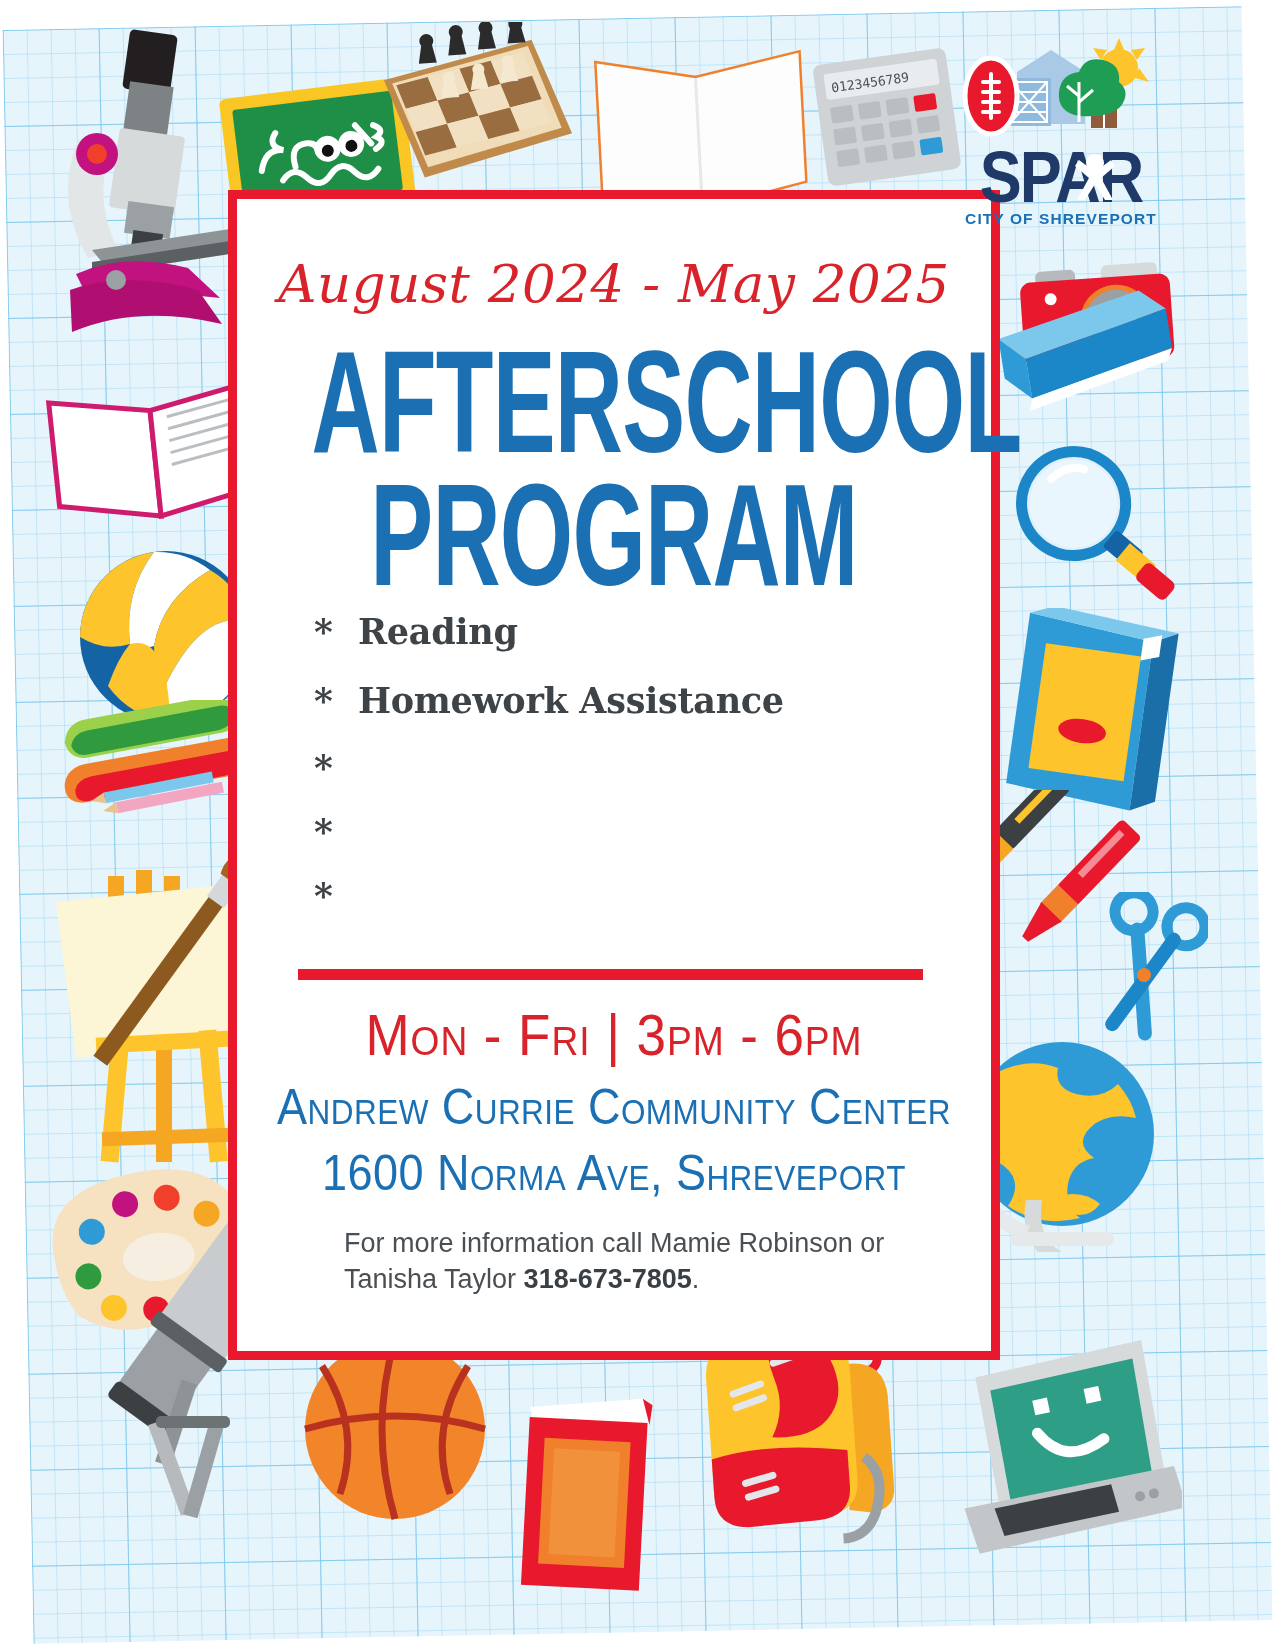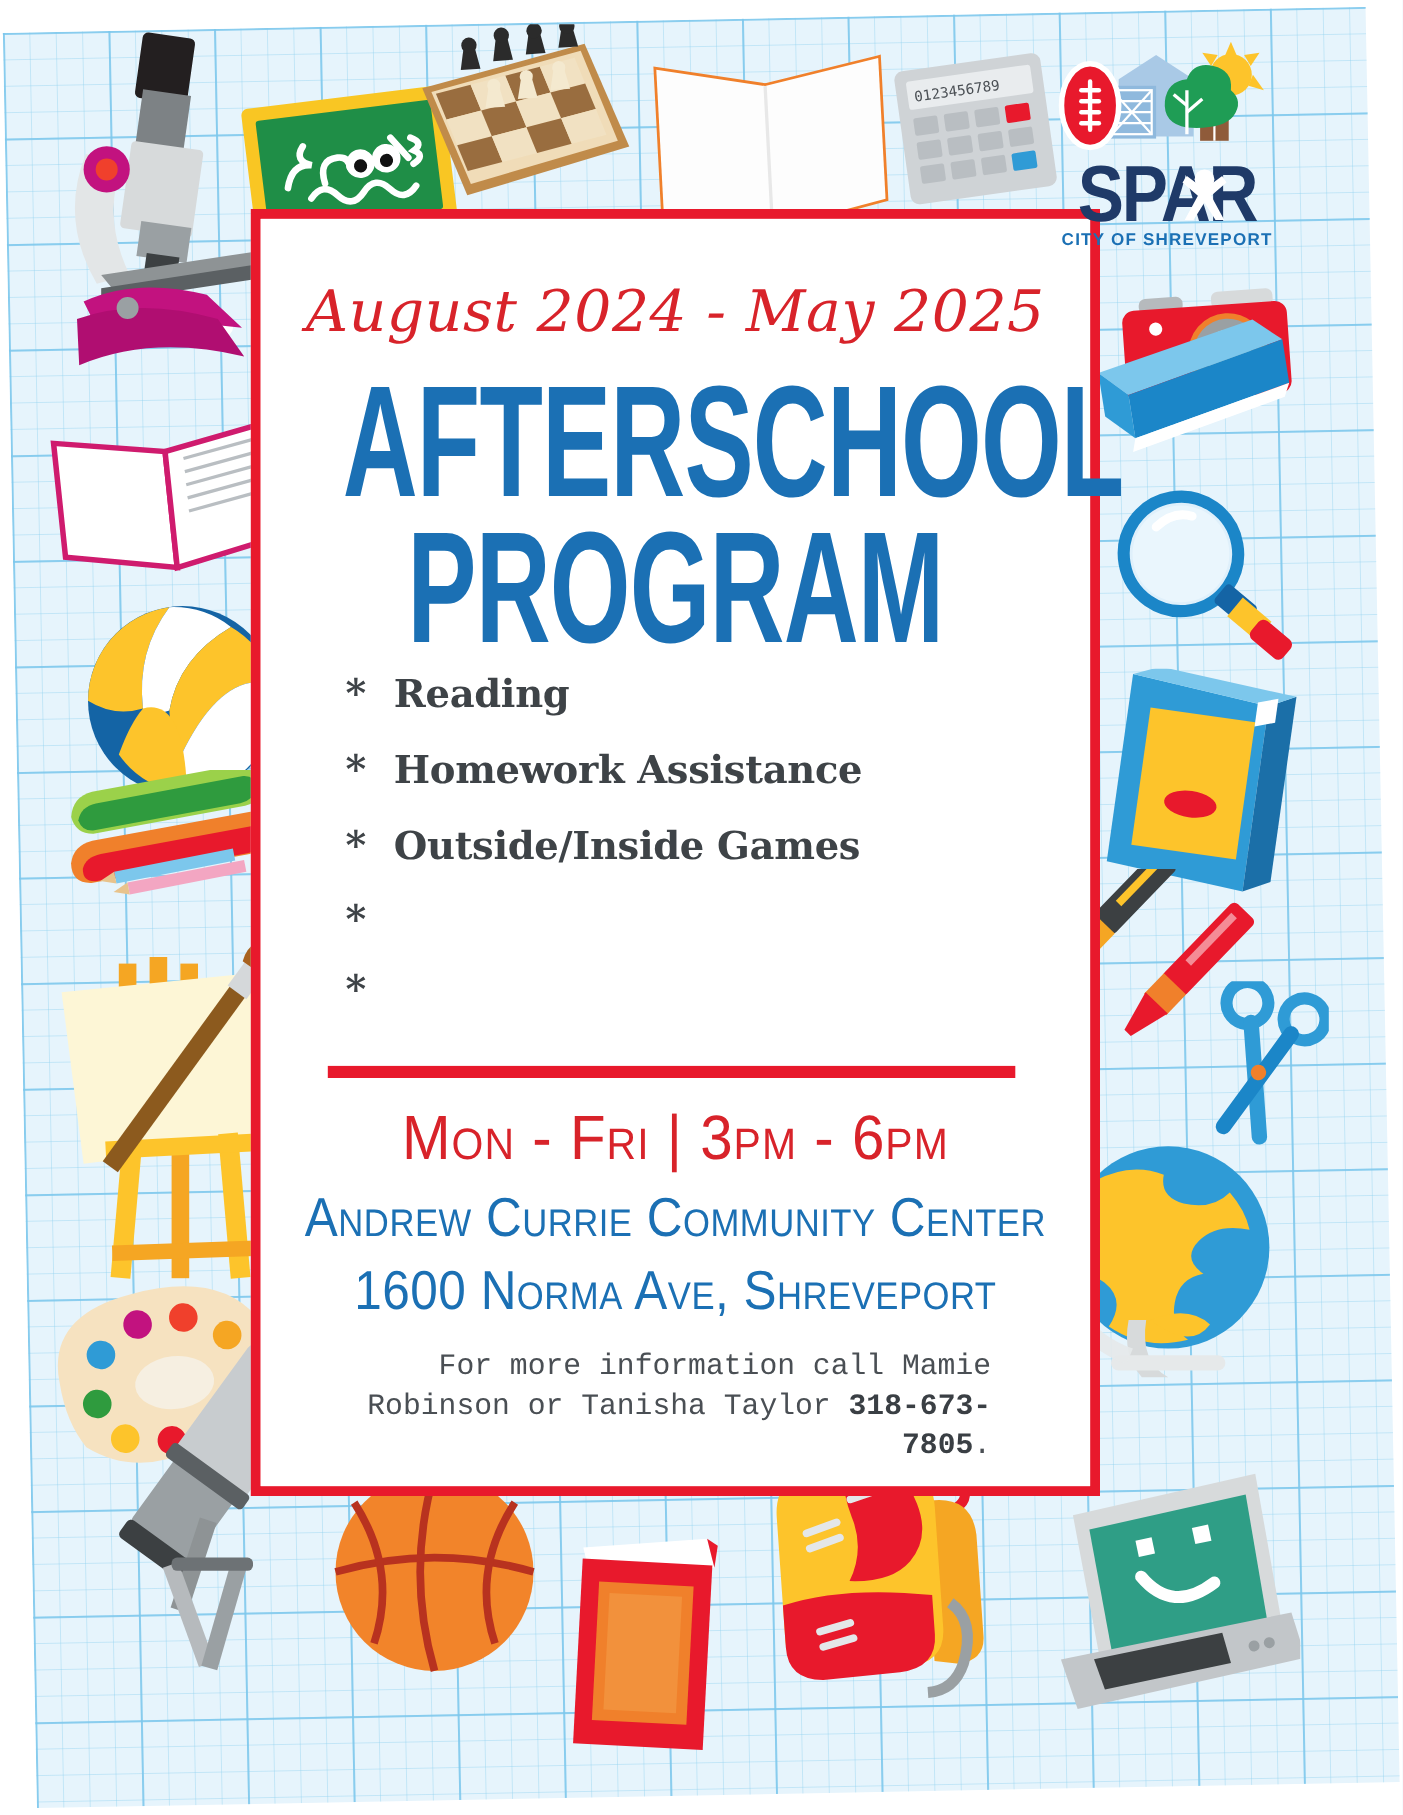--- a/index.html
+++ b/index.html
@@ -72,23 +72,23 @@
   .where1,.where2{
     position:absolute;left:0;width:100%;text-align:center;
     color:#1b70b4;font-size:50px;font-family:"Liberation Sans",sans-serif;
     font-weight:400;font-variant:small-caps;letter-spacing:.5px;
     transform:scaleX(.90);
   }
   .where1{top:882px;}
   .where2{top:948px;}
 
   .contact{
-    position:absolute;top:1030px;left:95px;width:570px;text-align:right;
+    position:absolute;top:1030px;left:108px;width:570px;text-align:left;
     color:#4a4f54;font-size:27px;line-height:1.33;
-    font-family:Liberation Mono, monospace;
+    font-family:Liberation Sans, sans-serif;
   }
   .contact .phone{font-weight:700;color:#3a3f44;}
 
   
   .spar{position:absolute;left:955px;top:38px;width:212px;height:195px;z-index:70;}
   .spar-text{
     position:absolute;left:0;top:108px;width:212px;text-align:center;
     font-family:"Liberation Sans",sans-serif;font-weight:700;
     font-size:63px;color:#1f3a68;letter-spacing:-2px;line-height:1;
     transform:scaleY(1.15);
@@ -453,21 +453,20 @@
       <div class="bullet">
         <span class="star">*</span>
         <span class="txt">Reading</span>
       </div>
       <div class="bullet">
         <span class="star">*</span>
         <span class="txt">Homework Assistance</span>
       </div>
       <div class="bullet">
         <span class="star">*</span>
-        <span class="txt">Outside/Inside Games</span>
       </div>
       <div class="bullet">
         <span class="star">*</span>
       </div>
       <div class="bullet">
         <span class="star">*</span>
       </div>
     </div>
 
     <div class="rule"></div>

